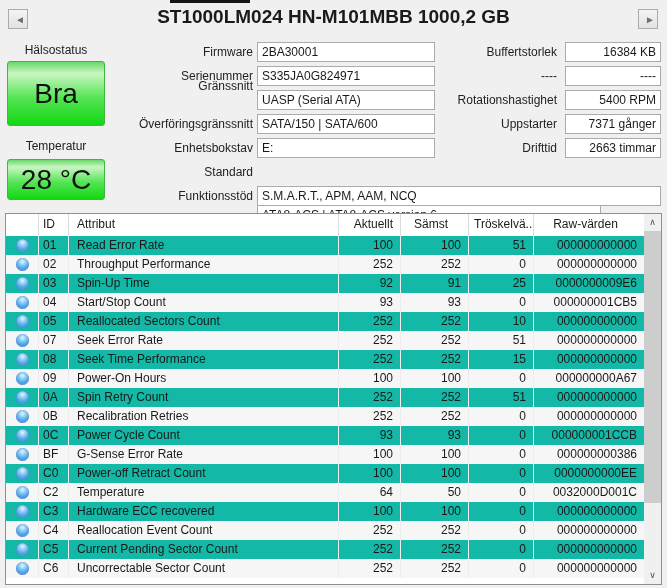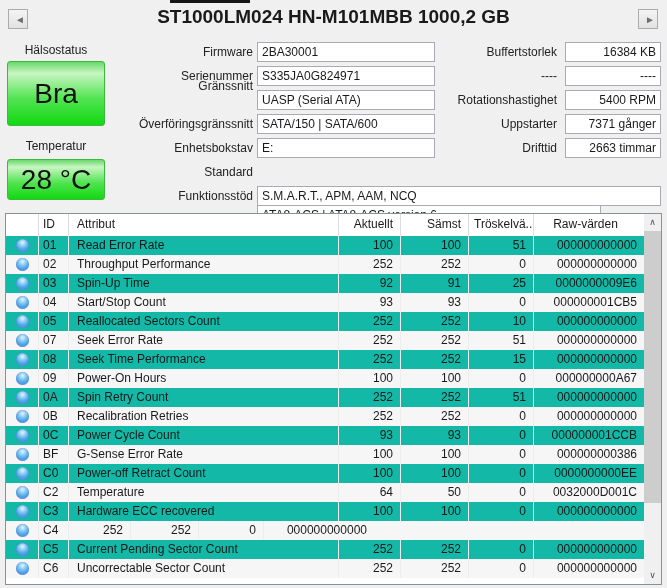--- a/index.html
+++ b/index.html
@@ -46,21 +46,21 @@
   .c-attr{width:270px;padding-left:8px;}
   .c-cur{width:62px;}
   .c-worst{width:68px;}
   .c-thr{width:65px;}
   .c-raw{width:110px;border-right:none;}
   .c-num{text-align:right;padding-right:7px;}
   .h-status{width:33px;}
   .h-id{width:30px;padding-left:4px;}
   .h-attr{width:270px;padding-left:8px;}
   .h-cur{width:62px;text-align:right;padding-right:7px;}
-  .h-worst{width:68px;text-align:right;padding-right:7px;}
+  .h-worst{width:68px;text-align:center;padding-right:7px;}
   .h-thr{width:65px;padding-left:5px;}
   .h-raw{width:110px;text-align:center;padding-right:7px;border-right:none;}
   .orb{width:13px;height:13px;border-radius:50%;
        background:radial-gradient(circle at 50% 28%,#e4f4fd 0%,#8ecdf2 30%,#46a7e8 60%,#7a7bd6 100%);
        box-shadow:inset 0 0 1px #5f66c0;}
 
   
   .vscroll{position:absolute;top:0;right:0;bottom:0;width:17px;background:#f0f0f0;}
   .sb-arrow{position:absolute;left:0;width:17px;height:17px;background:#f0f0f0;color:#505050;
             font-size:9px;text-align:center;line-height:17px;}
@@ -283,20 +283,21 @@
           <span class="cell c-num c-cur">100</span>
           <span class="cell c-num c-worst">100</span>
           <span class="cell c-num c-thr">0</span>
           <span class="cell c-num c-raw">000000000000</span>
         </div>
         <div class="trow alt">
           <span class="cell c-status">
             <span class="orb"></span>
           </span>
           <span class="cell c-id">C4</span>
+          <span class="cell c-attr">Reallocation Event Count</span>
           <span class="cell c-num c-cur">252</span>
           <span class="cell c-num c-worst">252</span>
           <span class="cell c-num c-thr">0</span>
           <span class="cell c-num c-raw">000000000000</span>
         </div>
         <div class="trow">
           <span class="cell c-status">
             <span class="orb"></span>
           </span>
           <span class="cell c-id">C5</span>

